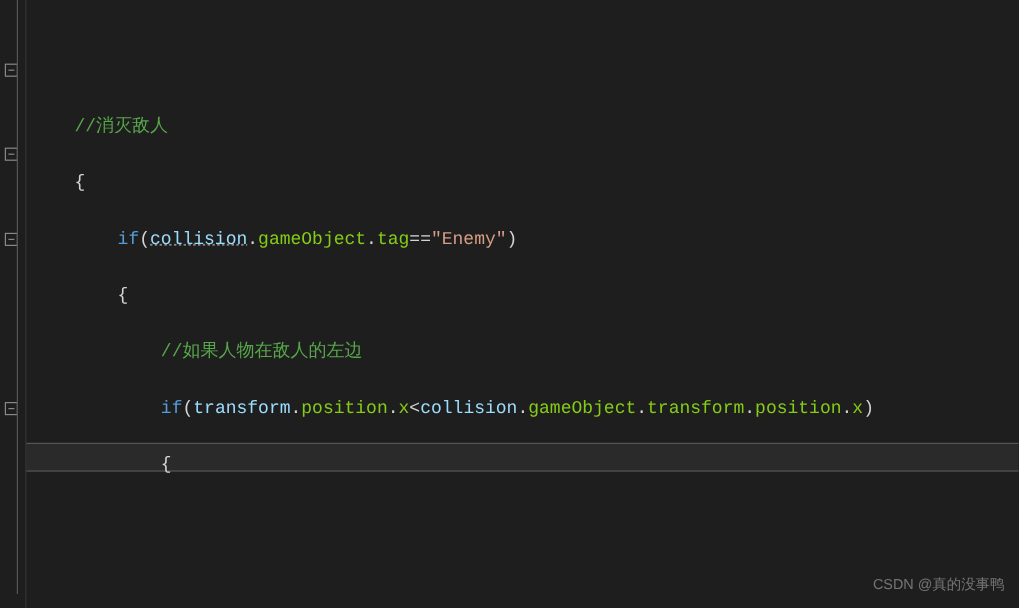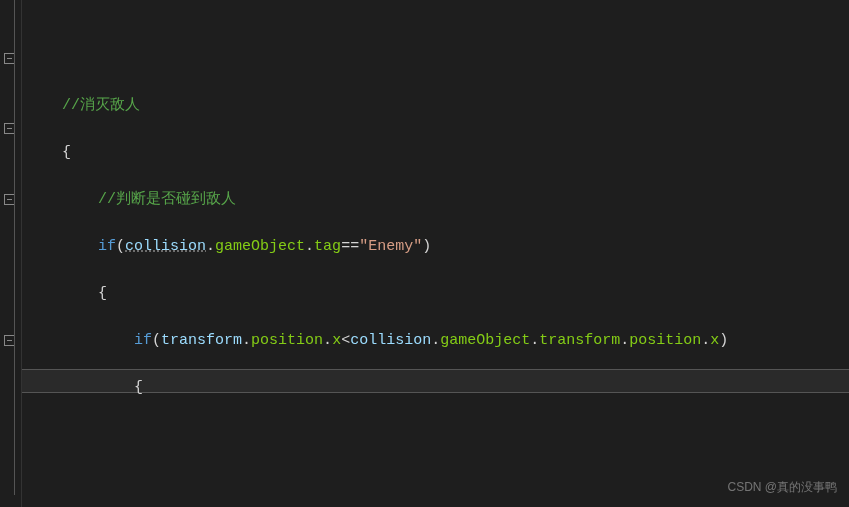--- a/index.html
+++ b/index.html
@@ -96,23 +96,23 @@
     <div class="fold-marker" style="top:123px"></div>
     <div class="fold-marker" style="top:194px"></div>
     <div class="fold-marker" style="top:335px"></div>
     <div class="bracket-line" style="top:0;height:495px"></div>
   </div>
   <div class="code">
     <div class="highlight-line" style="top:369px"></div>
     <div class="code-lines">
 <div class="line">    <span class="c-comment">//消灭敌人</span></div>
 <div class="line">    <span class="c-punct">{</span></div>
-<div class="line">        <span class="c-comment">//判断是否碰到敌人</span></div>
 <div class="line">        <span class="c-keyword">if</span><span class="c-punct">(</span><span class="c-var underline">collision</span><span class="c-punct">.</span><span class="c-member">gameObject</span><span class="c-punct">.</span><span class="c-member">tag</span><span class="c-punct">==</span><span class="c-string">"Enemy"</span><span class="c-punct">)</span></div>
 <div class="line">        <span class="c-punct">{</span></div>
+<div class="line">            <span class="c-comment">//如果人物在敌人的左边</span></div>
 <div class="line">            <span class="c-keyword">if</span><span class="c-punct">(</span><span class="c-var">transform</span><span class="c-punct">.</span><span class="c-member">position</span><span class="c-punct">.</span><span class="c-member">x</span><span class="c-punct">&lt;</span><span class="c-var">collision</span><span class="c-punct">.</span><span class="c-member">gameObject</span><span class="c-punct">.</span><span class="c-member">transform</span><span class="c-punct">.</span><span class="c-member">position</span><span class="c-punct">.</span><span class="c-member">x</span><span class="c-punct">)</span></div>
 <div class="line">            <span class="c-punct">{</span></div>
 
 
 
 
 
 
 
 

